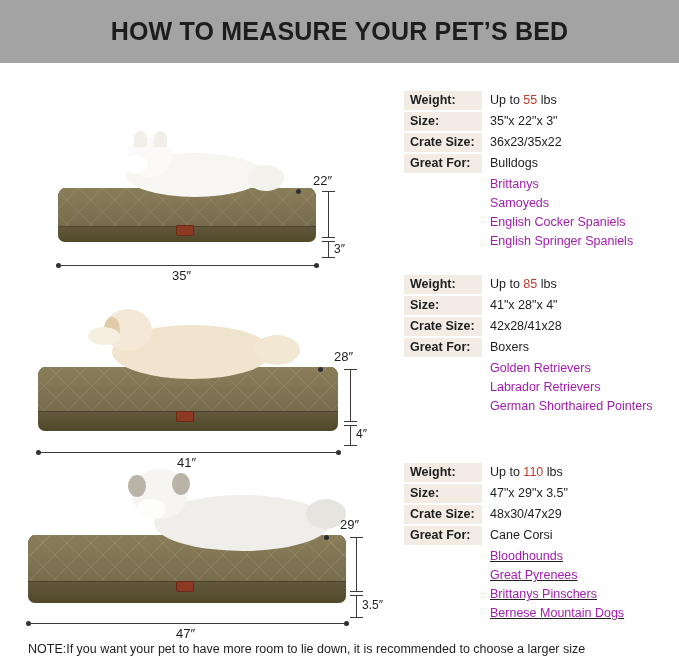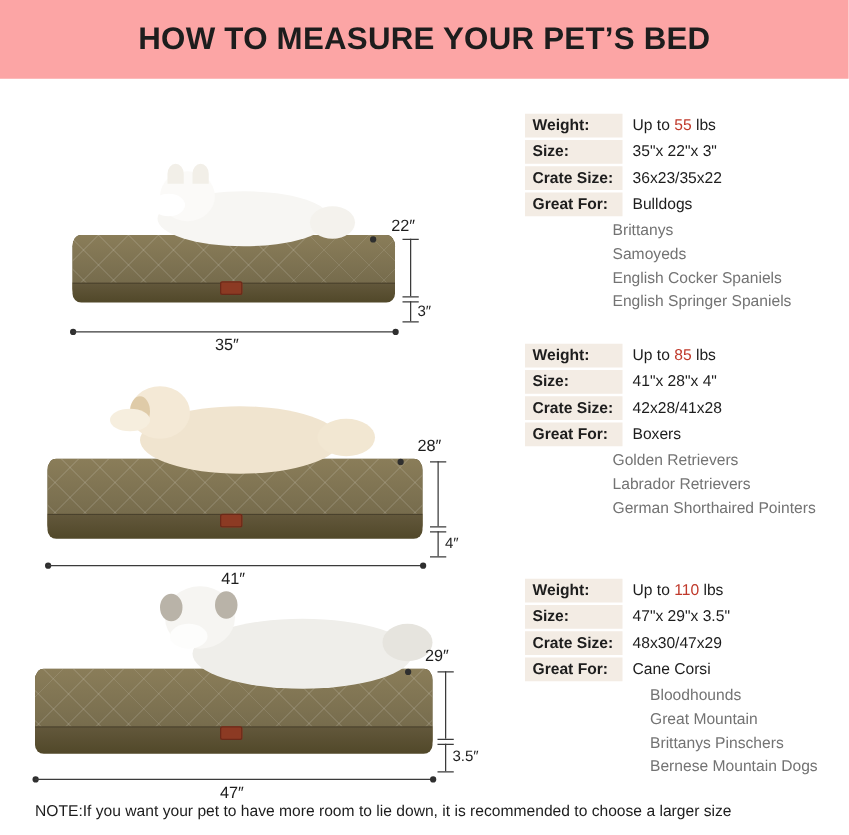--- a/index.html
+++ b/index.html
@@ -16,21 +16,21 @@
   }
   .page {
     position: relative;
     width: 679px;
     height: 668px;
     box-sizing: border-box;
   }
   
   .header {
     height: 63px;
-    background: #fca5a5;
+    background: #a3a3a3;
     display: flex;
     align-items: center;
     justify-content: center;
   }
   .header-title {
     font-size: 25px;
     font-weight: bold;
     letter-spacing: 0.2px;
     color: #1d1d1d;
     text-align: center;
@@ -138,21 +138,20 @@
   .spec-table {
     position: absolute;
     top: 0;
     left: 0;
     width: 100%;
   }
   .spec-row {
     display: flex;
     align-items: flex-start;
     margin-bottom: 2px;
-    margin-left: 16px;
   }
   .spec-key {
     background: #f3ece4;
     font-size: 12.5px;
     font-weight: bold;
     color: #1d1d1d;
     padding: 2px 6px 2px 6px;
     width: 78px;
     box-sizing: border-box;
     text-align: left;
@@ -167,21 +166,21 @@
     white-space: nowrap;
   }
   .spec-val .num { color: #c0392b; font-weight: normal; }
   .great-list {
     padding-left: 8px;
     margin: 0;
   }
   .great-item {
     font-size: 12.5px;
     line-height: 19px;
-    color: #737373;
+    color: #a21caf;
     white-space: nowrap;
   }
   .great-first {
     font-size: 12.5px;
     line-height: 15px;
     padding: 2px 0 2px 8px;
     color: #1d1d1d;
     white-space: nowrap;
   }
 
@@ -386,23 +385,23 @@
           <div class="spec-val">47"x 29"x 3.5"</div>
         </div>
         <div class="spec-row">
           <div class="spec-key">Crate Size:</div>
           <div class="spec-val">48x30/47x29</div>
         </div>
         <div class="spec-row">
           <div class="spec-key">Great For:</div>
           <div class="great-first">Cane Corsi</div>
         </div>
-        <div class="great-list" style="margin-left:108px;">
+        <div class="great-list" style="margin-left:78px;text-decoration:underline;">
           <div class="great-item">Bloodhounds</div>
-          <div class="great-item">Great Mountain</div>
+          <div class="great-item">Great Pyrenees</div>
           <div class="great-item">Brittanys Pinschers</div>
           <div class="great-item">Bernese Mountain Dogs</div>
         </div>
       </div>
     </div>
   </div>
 
   <div class="footer">
     <span>NOTE:If you want your pet to have more room to lie down, it is recommended to choose a larger size</span>
   </div>

